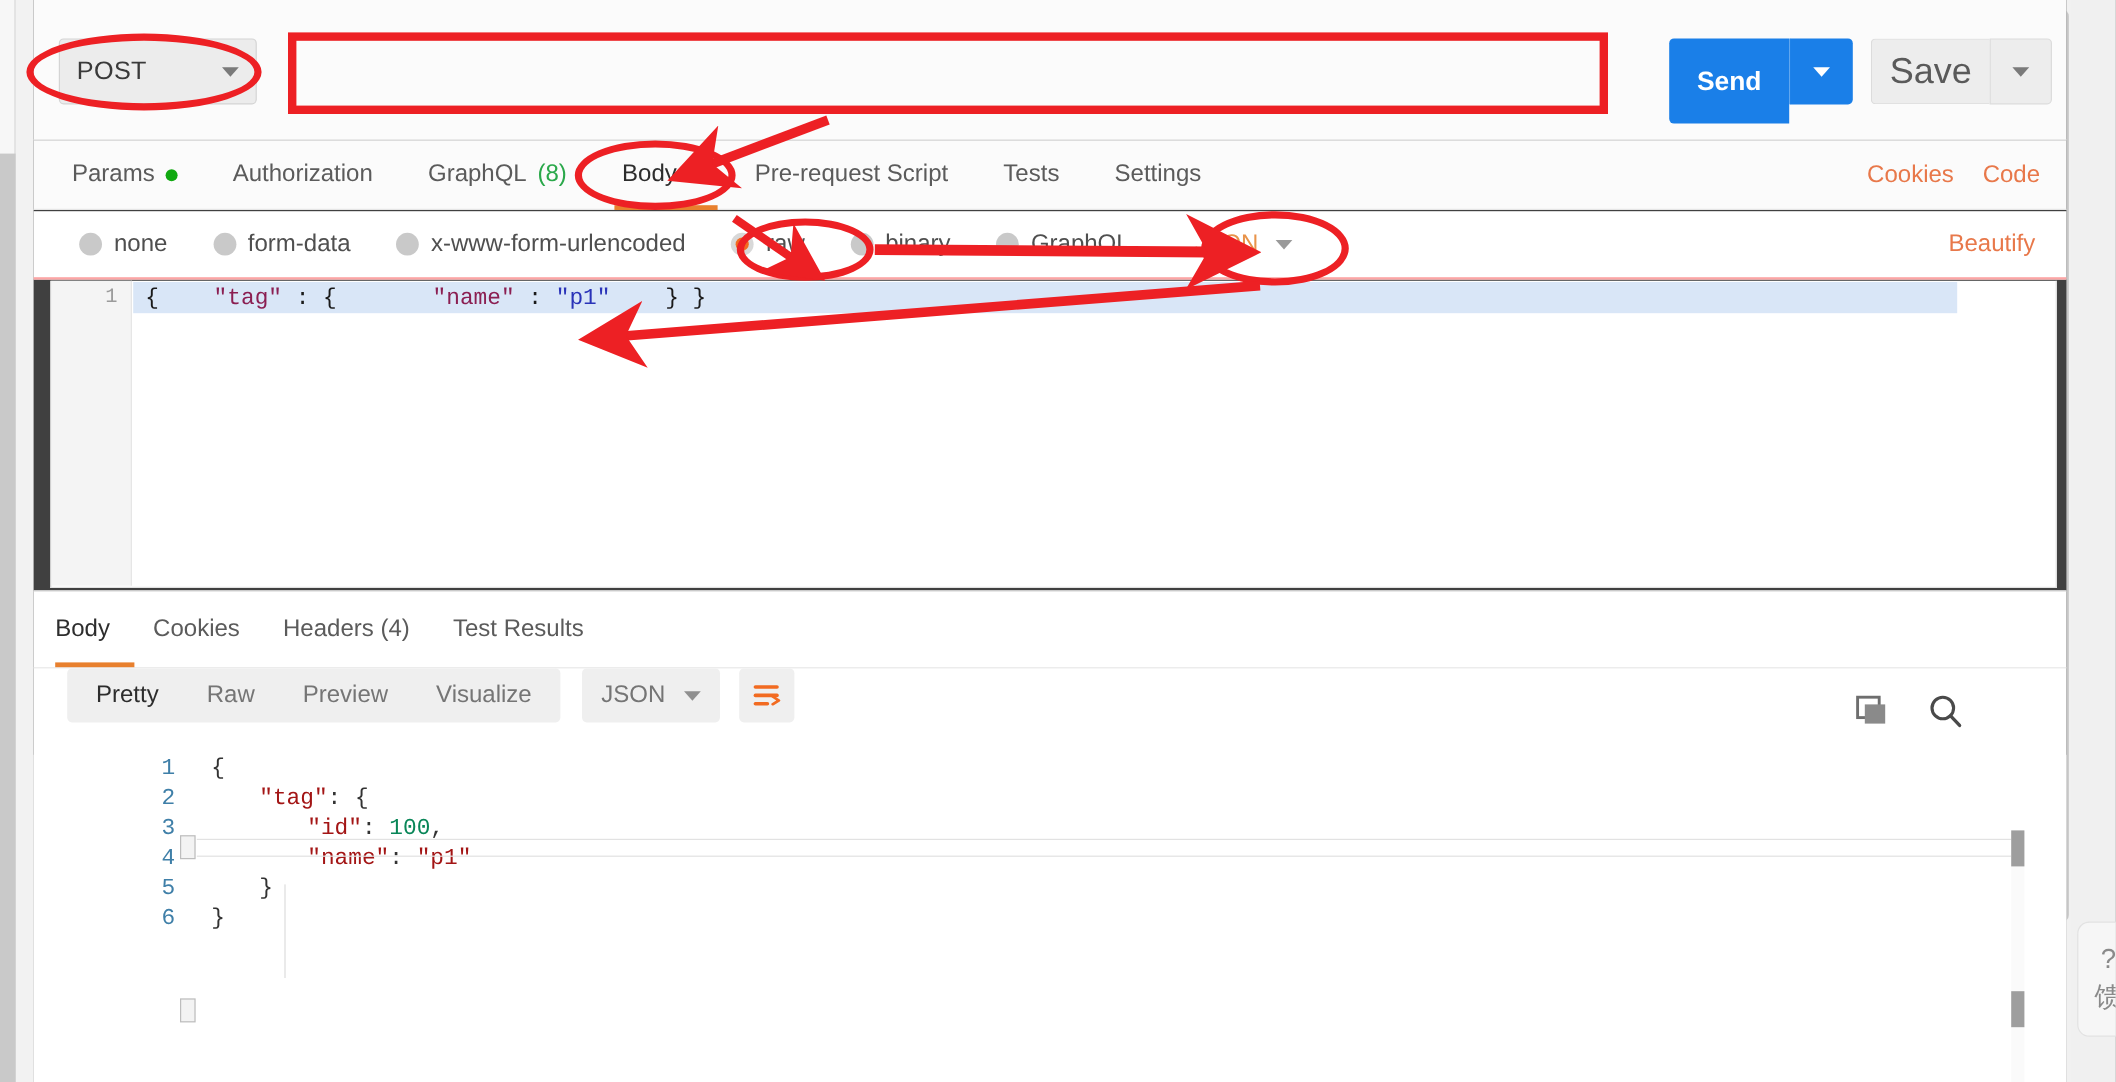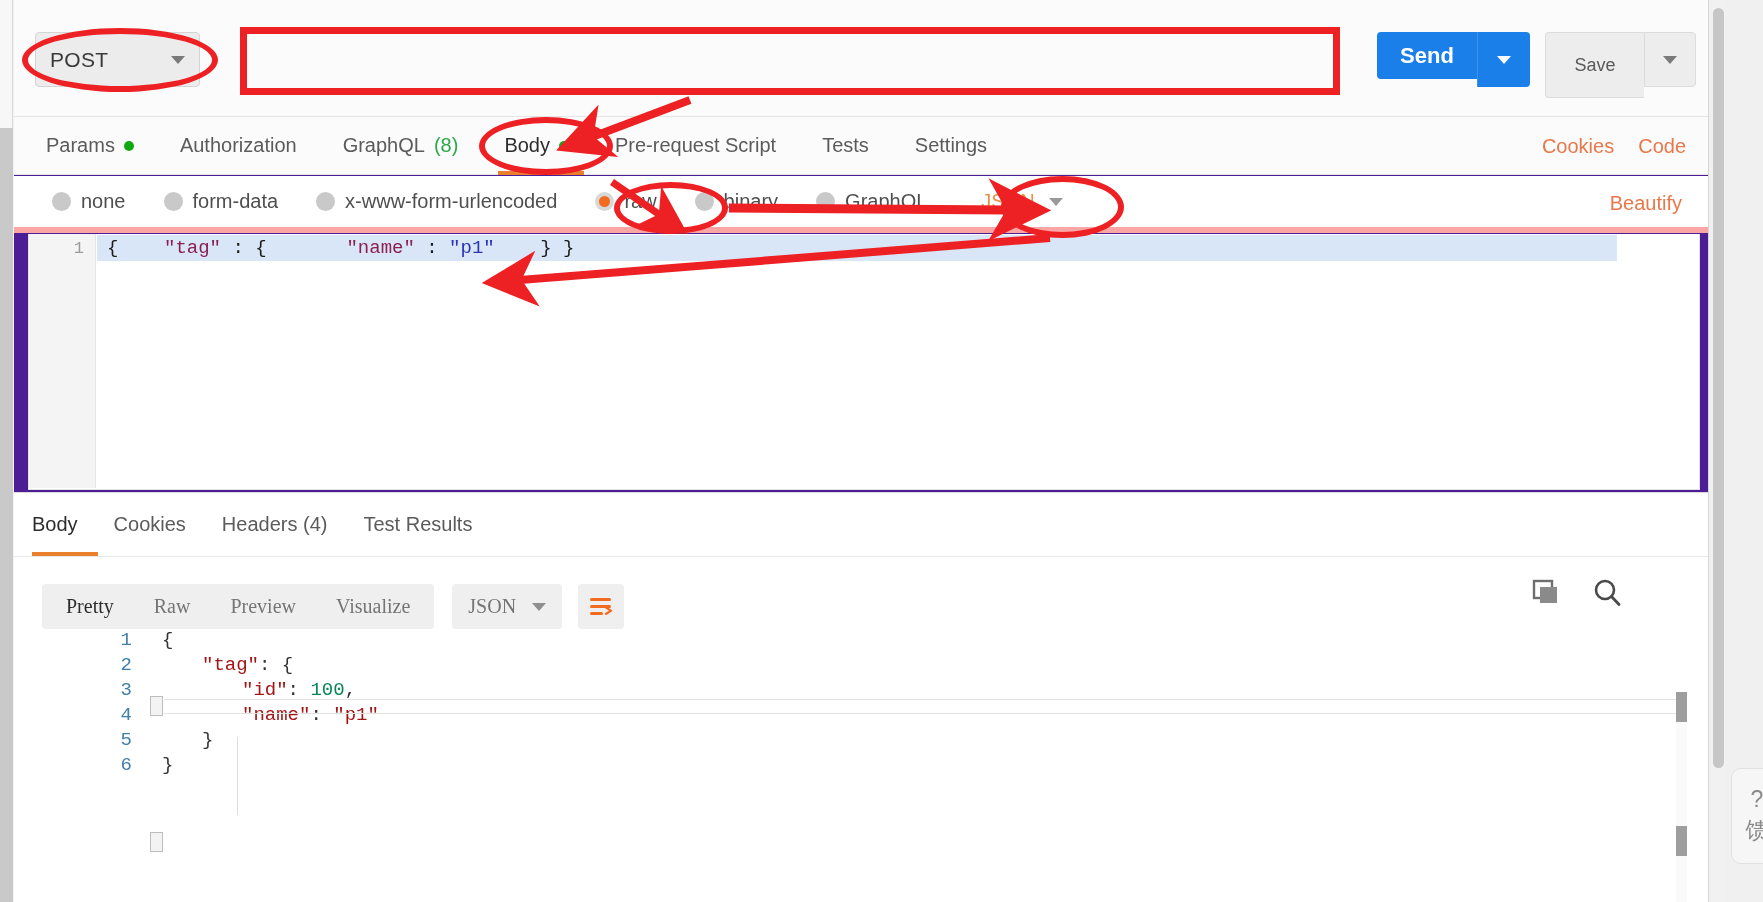--- a/index.html
+++ b/index.html
@@ -32,22 +32,22 @@
   .page-scrollbar-track {
     position:absolute; left:1712px; top:0px; width:14px; height:902px;
     background:#f1f1f1;
   }
   .page-scrollbar-thumb {
     position:absolute; left:1713px; top:8px; width:11px; height:760px;
     background:#c6c6c6; border-radius:6px;
   }
 
   #main {
-    position:absolute; left:14px; top:0px; width:1694px; height:902px;
-    background:#4c1d95;
+    position:absolute; left:28px; top:0px; width:1694px; height:902px;
+    background:#404040;
   }
 
   
   .urlbar {
     position:absolute; left:0; top:0; width:1694px; height:117px;
     background:#fbfbfb; border-bottom:1px solid #e4e4e4;
   }
   .method-select {
     position:absolute; left:21px; top:32px; width:165px; height:55px;
     background:#ececec; border:1px solid #d4d4d4; border-radius:4px;
@@ -59,38 +59,38 @@
     border-top:8px solid #7a7a7a;
   }
   .url-input {
     position:absolute; left:238px; top:32px; width:1098px; height:55px;
     background:#ececec; border:1px solid #d8d8d8; border-radius:4px;
     display:flex; align-items:center; padding:0 15px;
     font-size:20px; color:#4a4a4a; overflow:hidden; white-space:nowrap;
   }
   .url-text { overflow:hidden; text-overflow:clip; white-space:nowrap; display:block; width:100%; }
   .send-btn {
-    position:absolute; left:1363px; top:32px; width:100px; height:47px;
+    position:absolute; left:1363px; top:32px; width:100px; height:71px;
     background:#1a7fe8; border-radius:4px 0 0 4px;
     display:flex; align-items:center; justify-content:center;
     color:#fff; font-size:22px; font-weight:bold;
   }
   .send-caret {
     position:absolute; left:1463px; top:32px; width:53px; height:55px;
     background:#1a7fe8; border-radius:0 4px 4px 0;
     display:flex; align-items:center; justify-content:center;
     border-left:1px solid #3a92ec;
   }
   .send-caret .caret-dn { border-top-color:#ffffff; }
   .save-btn {
-    position:absolute; left:1531px; top:32px; width:99px; height:66px;
+    position:absolute; left:1531px; top:32px; width:99px; height:55px;
     background:#ededed; border:1px solid #dcdcdc; border-right:none;
     border-radius:4px 0 0 4px;
     display:flex; align-items:center; justify-content:center;
-    color:#5a5a5a; font-size:18px;
+    color:#5a5a5a; font-size:30px;
   }
   .save-caret {
     position:absolute; left:1630px; top:32px; width:52px; height:55px;
     background:#ededed; border:1px solid #dcdcdc; border-radius:0 4px 4px 0;
     display:flex; align-items:center; justify-content:center;
   }
 
   
   .req-tabs {
     position:absolute; left:0; top:117px; width:1694px; height:58px;
@@ -109,21 +109,21 @@
     display:flex; align-items:center; gap:24px;
   }
   .link-orange { color:#e8784a; font-size:20px; }
   .active-underline {
     position:absolute; left:484px; top:171px; width:86px; height:4px; background:#e8802e;
   }
 
   
   .body-type-row {
     position:absolute; left:0; top:176px; width:1694px; height:57px;
-    background:#ffffff; border-bottom:6px solid #fca5a5;
+    background:#ffffff; border-bottom:2px solid #fca5a5;
     display:flex; align-items:center; padding-left:38px;
   }
   .radio-item { display:flex; align-items:center; margin-right:38px; font-size:20px; color:#4f4f4f; white-space:nowrap;}
   .radio-dot {
     width:19px;height:19px;border-radius:50%;background:#c9c9c9;margin-right:10px;
     display:flex;align-items:center;justify-content:center;flex:none;
   }
   .radio-item.selected .radio-dot { background:#d8d8d8; }
   .radio-item.selected .radio-dot::after{
     content:""; width:11px;height:11px;border-radius:50%;background:#f26b21;
@@ -177,21 +177,21 @@
   .meta-sep { width:1px; height:26px; background:#d8d8d8; margin-right:22px; }
   .save-resp { color:#ef7136; font-size:20px; margin-right:14px; }
   .save-resp-caret {
     width:0;height:0;border-left:7px solid transparent;border-right:7px solid transparent;
     border-top:9px solid #ef7136;
   }
 
   
   .resp-toolbar {
     position:absolute; left:0; top:64px; width:1646px; height:72px;
-    display:flex; align-items:flex-end; padding-left:28px;font-family:Liberation Serif, serif;
+    display:flex; align-items:flex-start; padding-left:28px;
   }
   .seg-group {
     height:45px; background:#efefef; border-radius:4px;
     display:flex; align-items:center; padding:0 4px;
   }
   .seg {
     font-size:20px; color:#757575; padding:0 20px; height:45px;
     display:flex; align-items:center; white-space:nowrap;
   }
   .seg.active { color:#2d2d2d; }

